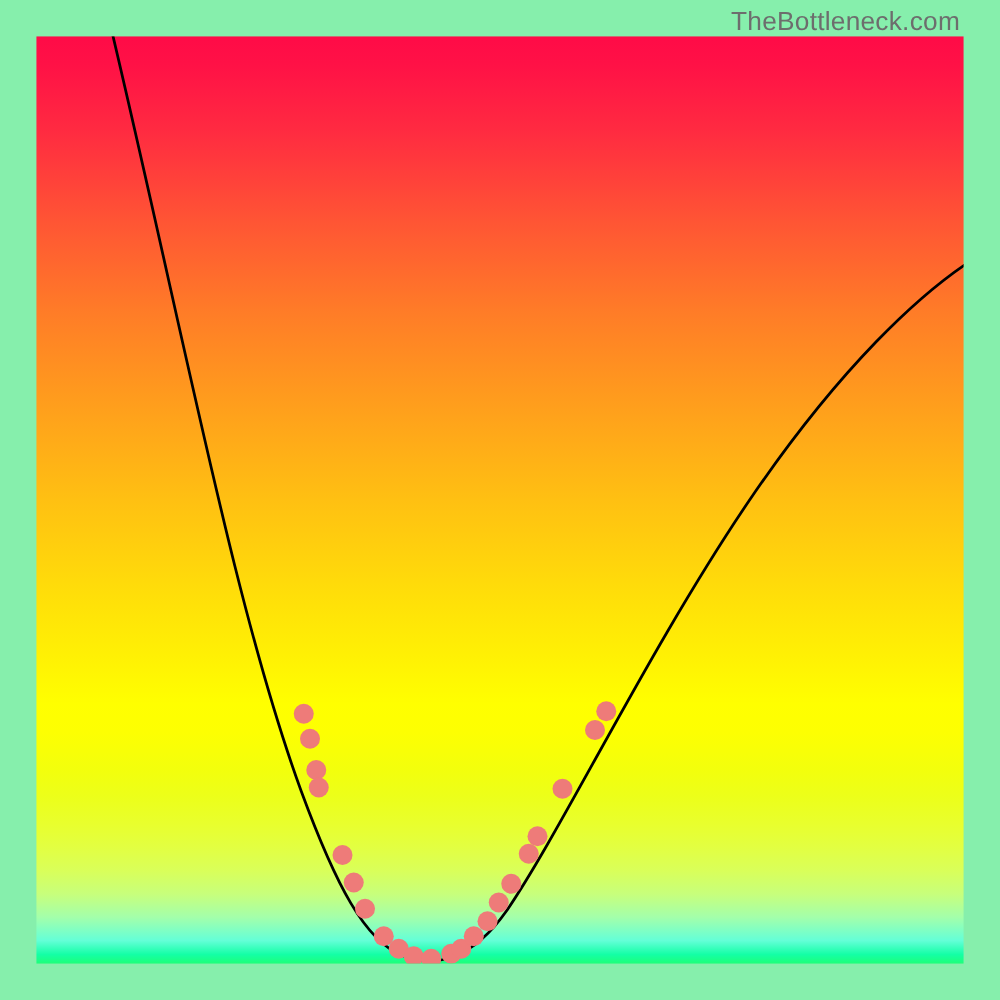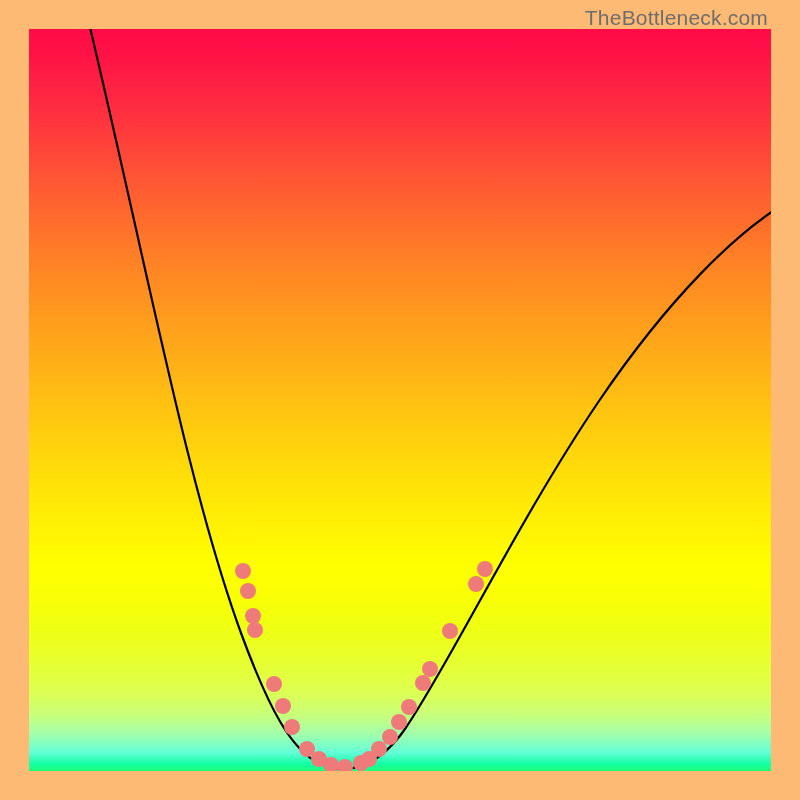--- a/index.html
+++ b/index.html
@@ -10,21 +10,21 @@
     overflow: hidden;
     background: #000;
     font-family: Arial, Helvetica, sans-serif;
   }
   .frame {
     position: absolute;
     top: 0;
     left: 0;
     width: 800px;
     height: 800px;
-    background: #fdba74;
+    background: #86efac;
   }
   .plot-area {
     position: absolute;
     top: 29px;
     left: 29px;
     width: 742px;
     height: 742px;
     overflow: hidden;
   }
   .gradient {

